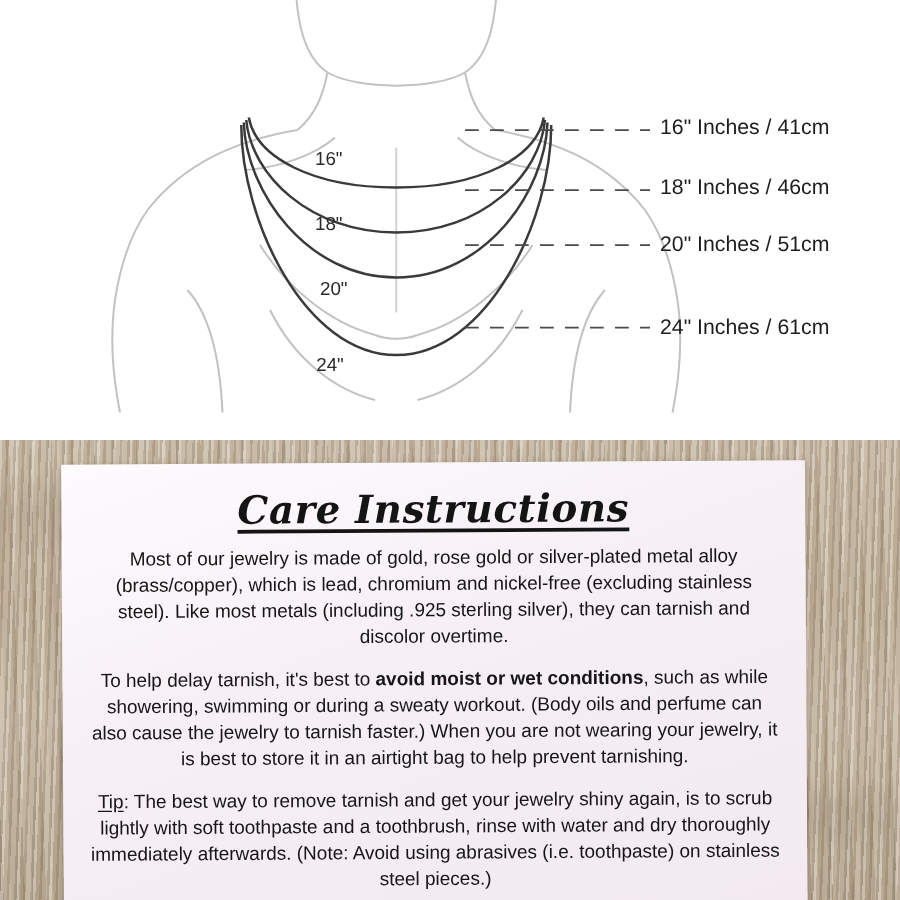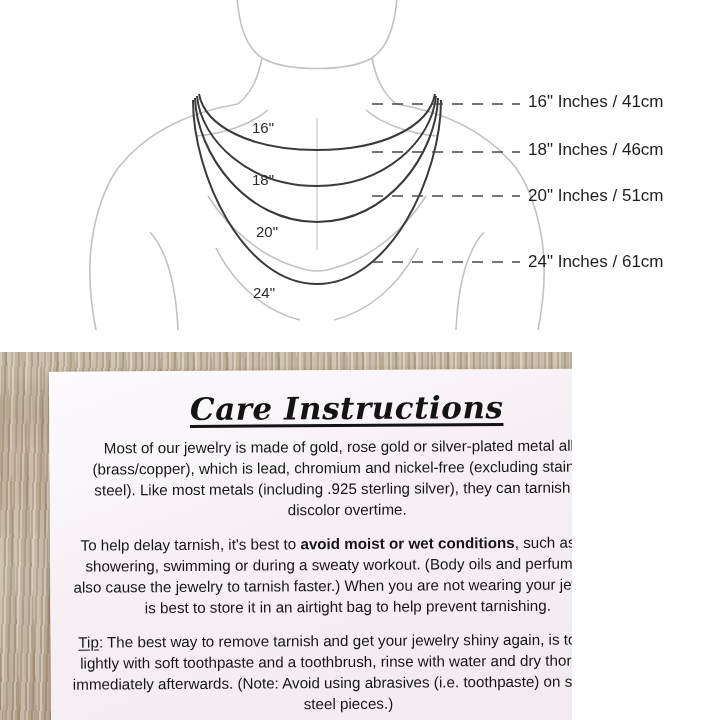--- a/index.html
+++ b/index.html
@@ -48,21 +48,21 @@
     font-size: 17px;
     color: #1d1d1d;
     white-space: nowrap;
   }
 
   
   #care-panel {
     position: absolute;
     left: 0;
     top: 352px;
-    width: 572px;
+    width: 720px;
     height: 368px;
     overflow: hidden;
     background: #b7a894;
   }
   #wood {
     position: absolute;
     inset: 0;
     background:
       repeating-linear-gradient(
         92deg,

